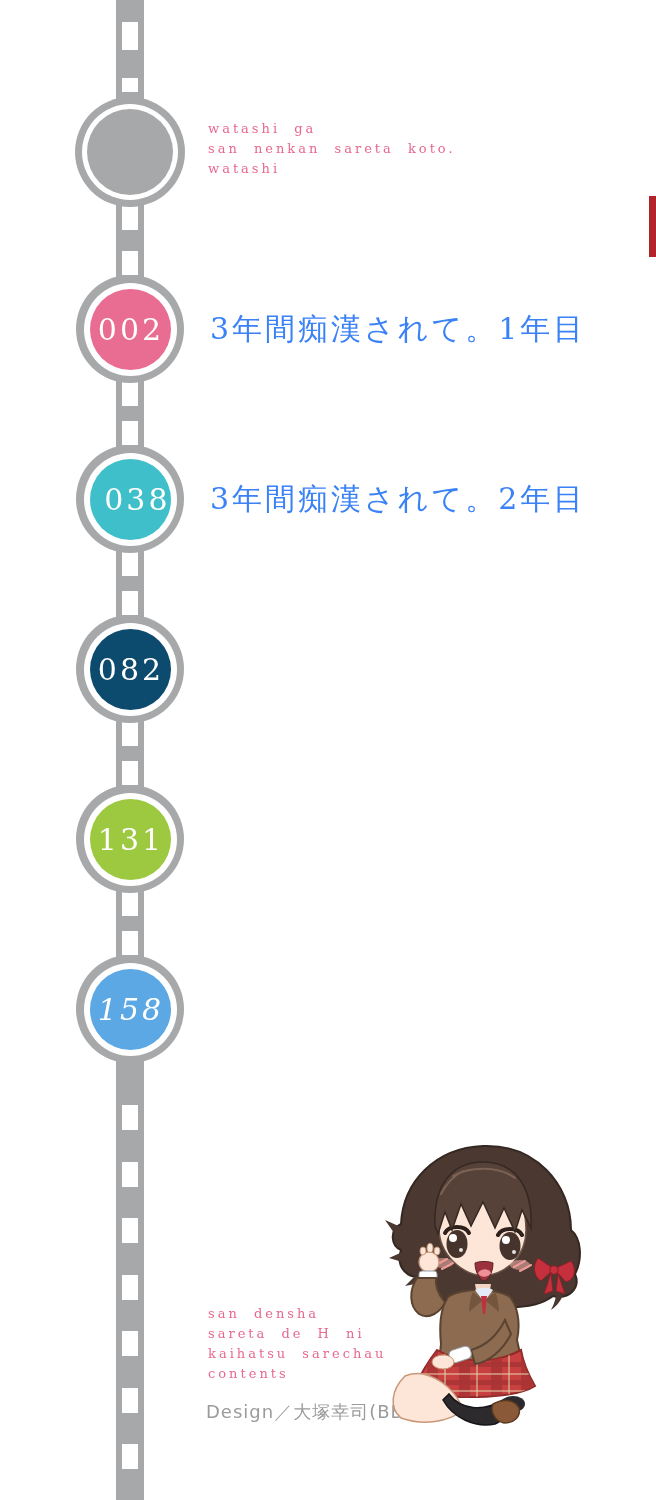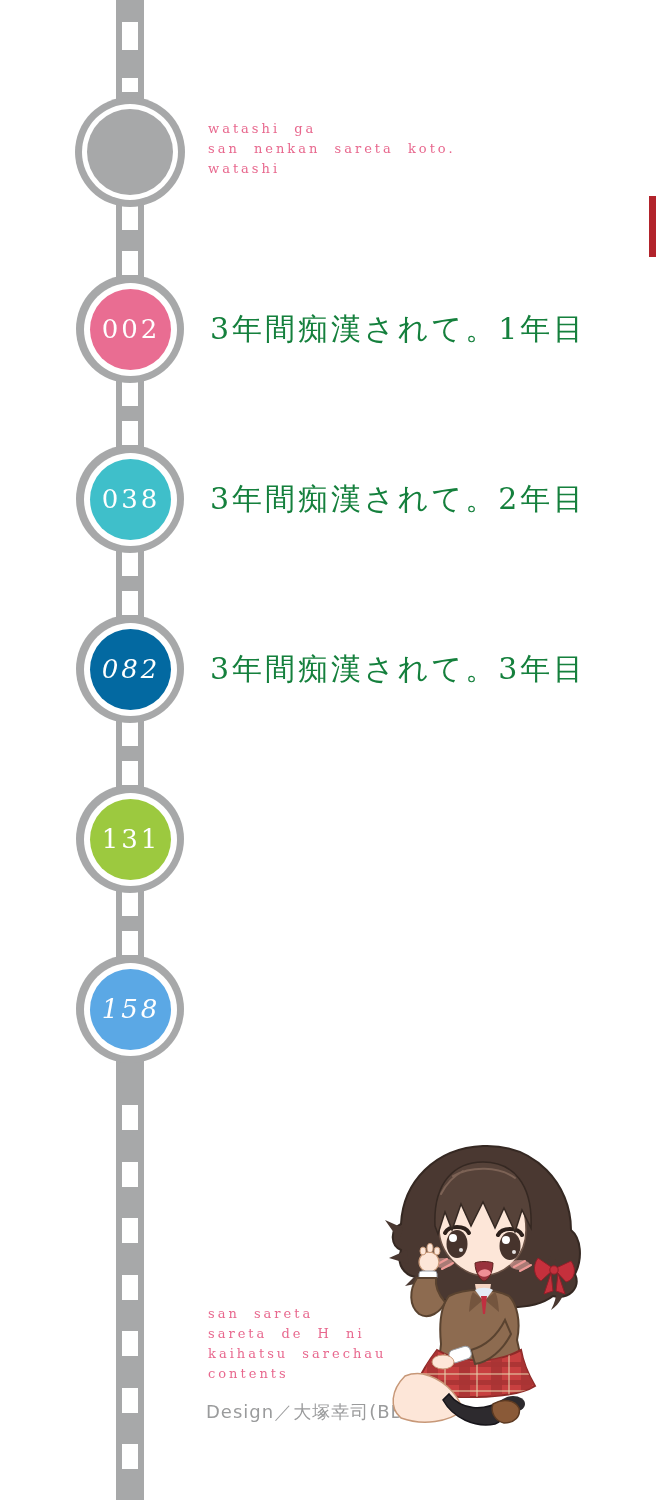--- a/index.html
+++ b/index.html
@@ -17,28 +17,28 @@
     background:#a7a8a9;display:flex;align-items:center;justify-content:center;
   }
   .node-ring{width:93px;height:93px;border-radius:50%;background:#ffffff;
     display:flex;align-items:center;justify-content:center;}
   .node-fill{width:81px;height:81px;border-radius:50%;background:#a7a8a9;
     display:flex;align-items:center;justify-content:center;}
   .start-node{left:75px;top:97px;width:110px;height:110px;}
   .start-node .node-ring{width:96px;height:96px;}
   .start-node .node-fill{width:86px;height:86px;}
   .num{
-    color:#ffffff;font-size:26px;letter-spacing:3px;margin-left:2px;
+    color:#ffffff;font-size:30px;letter-spacing:3px;margin-left:2px;
     font-family:"DejaVu Serif","Liberation Serif",serif;
   }
   .entry{position:absolute;left:0;width:656px;height:108px;}
   .entry .node{top:0;}
   .title{
     position:absolute;left:210px;top:50%;transform:translateY(-50%);
-    font-size:30px;letter-spacing:3px;color:#15803d;white-space:nowrap;
+    font-size:30px;letter-spacing:3px;color:#3b82f6;white-space:nowrap;
   }
   
   .romaji{
     position:absolute;left:208px;color:#e8688e;font-size:13px;line-height:20px;
     letter-spacing:3px;word-spacing:7px;
   }
   .romaji span{display:block;}
   .header-romaji{top:119px;}
   .footer-romaji{top:1304px;}
   
@@ -99,37 +99,36 @@
           <span class="num">002</span>
         </div>
       </div>
     </div>
     <div class="title">3年間痴漢されて。1年目</div>
   </div>
 
   <div class="entry" style="top:445px">
     <div class="node">
       <div class="node-ring">
-        <div class="node-fill" style="background-color: rgb(63, 191, 202);">
+        <div class="node-fill" style="background-color: rgb(63, 191, 202); justify-content: flex-end;">
           <span class="num">038</span>
         </div>
       </div>
     </div>
     <div class="title">3年間痴漢されて。2年目</div>
   </div>
 
   <div class="entry" style="top:615px">
     <div class="node">
       <div class="node-ring">
-        <div class="node-fill" style="background-color: #0369a1; font-style: italic;">
+        <div class="node-fill" style="background-color: #0c4a6e;">
           <span class="num">082</span>
         </div>
       </div>
     </div>
-    <div class="title">3年間痴漢されて。3年目</div>
   </div>
 
   <div class="entry" style="top:785px">
     <div class="node">
       <div class="node-ring">
         <div class="node-fill" style="background-color: rgb(156, 201, 63);">
           <span class="num">131</span>
         </div>
       </div>
     </div>
@@ -139,21 +138,21 @@
     <div class="node">
       <div class="node-ring">
         <div class="node-fill" style="background-color: rgb(91, 168, 229); font-style: italic;">
           <span class="num">158</span>
         </div>
       </div>
     </div>
   </div>
 
   <div class="romaji footer-romaji">
-    <span>san sareta</span>
+    <span>san densha</span>
     <span>sareta de H ni</span>
     <span>kaihatsu sarechau</span>
     <span>contents</span>
   </div>
 
   <div class="credit">Design／大塚幸司(BBD)</div>
 
   <svg class="chibi" viewBox="0 0 214 292">
     <defs>
       <clipPath id="skirtClip">

